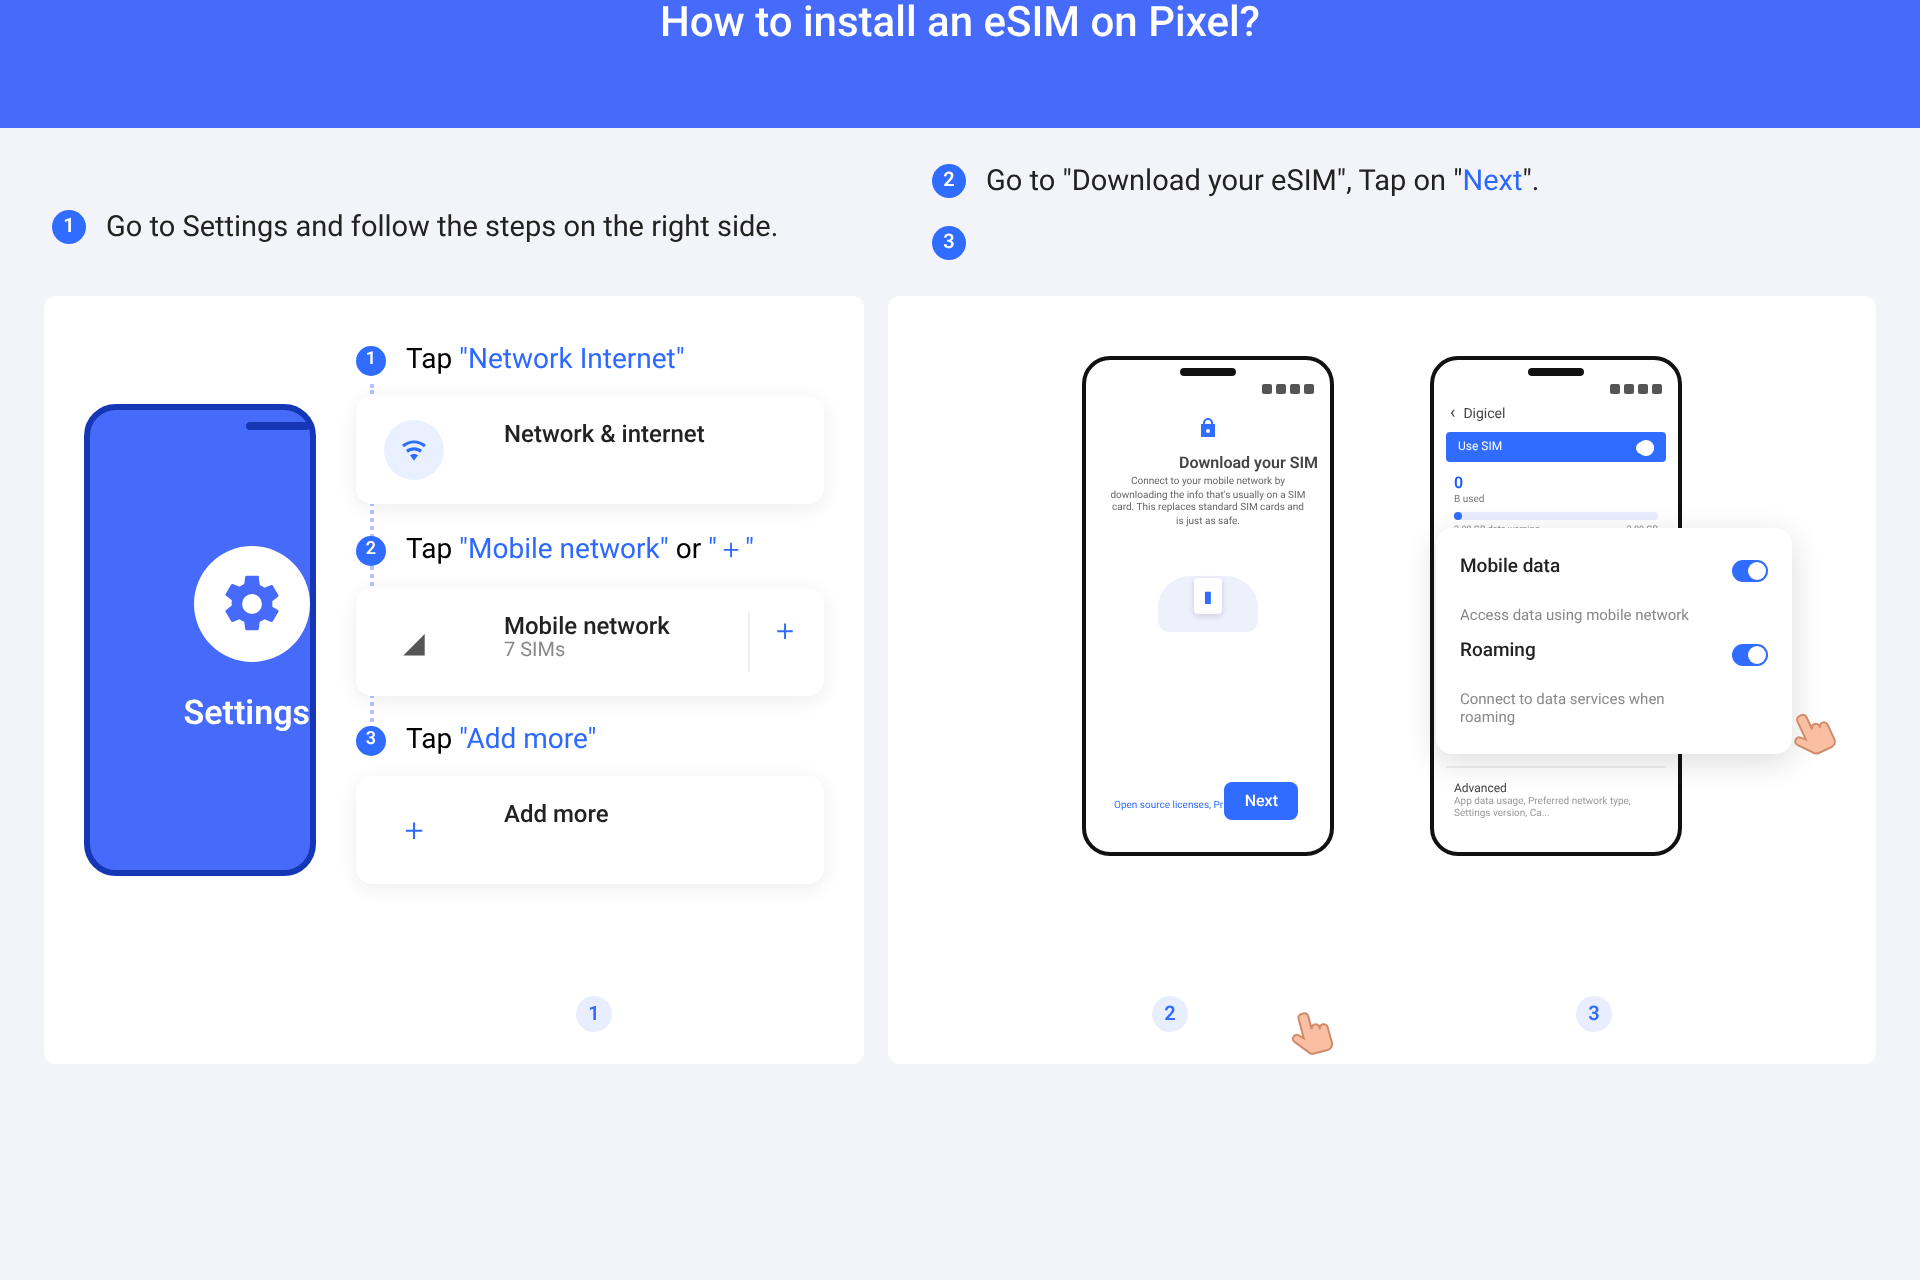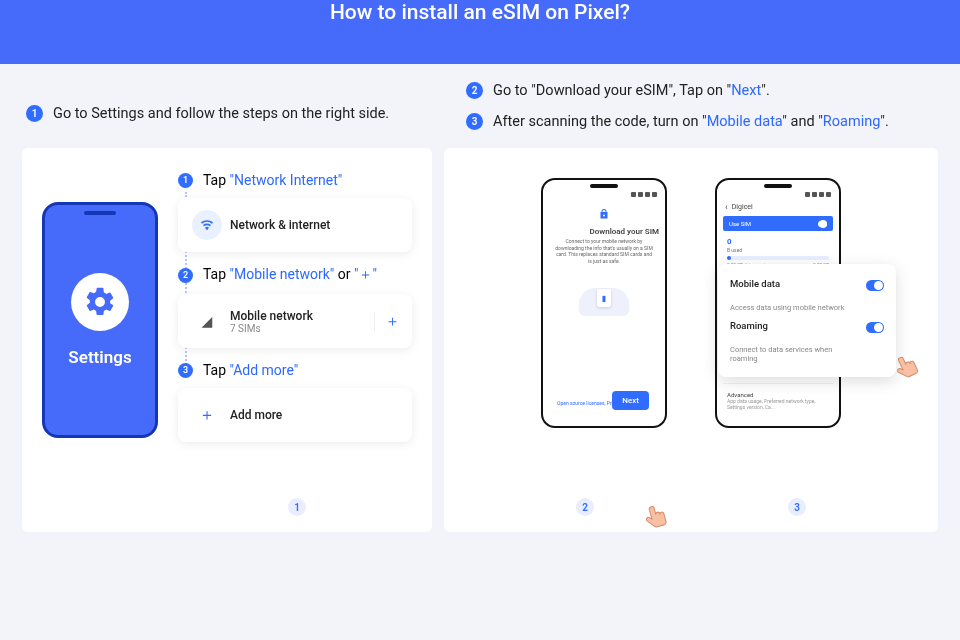--- a/index.html
+++ b/index.html
@@ -75,21 +75,21 @@
 
   
   .phone-settings {
     width: 116px;
     height: 236px;
     border: 3px solid #1537b6;
     border-radius: 16px;
     background: #466bfa;
     display: flex;
     flex-direction: column;
-    align-items: center;
+    align-items: flex-end;
     justify-content: center;
     gap: 16px;
     margin-top: 30px;
     flex-shrink: 0;
     position: relative;
   }
   .phone-settings::before {
     content: '';
     position: absolute;
     top: 6px;
@@ -108,22 +108,21 @@
   .steps-col { flex: 1; display: flex; flex-direction: column; position: relative; }
   .step { margin-bottom: 14px; }
   .step-head { display: flex; align-items: center; gap: 10px; font-size: 14px; margin-bottom: 10px; }
   .step-head .num-badge { width: 15px; height: 15px; font-size: 9px; }
   .step-card {
     background: #fff;
     border-radius: 8px;
     box-shadow: 0 2px 10px rgba(0,0,0,0.08);
     padding: 12px 14px;
     display: flex;
-    align-items: center;
-    gap: 8px;
+    gap: 30px;
     margin-left: 0;
   }
   .sc-icon {
     width: 30px; height: 30px; border-radius: 50%;
     background: #e9f0ff; display: flex; align-items: center; justify-content: center;
     color: #2f6cff; flex-shrink: 0;
     font-size: 14px;
   }
   .sc-icon.plain { background: transparent; color: #555; }
   .sc-icon.plus { background: transparent; color: #2f6cff; font-size: 16px; font-weight: 400;}
@@ -301,23 +300,20 @@
   </div>
   <div class="col-right-top">
     <div class="instr">
       <span class="num-badge">2</span>
       <span>
         <span>Go to "Download your eSIM", Tap on "</span><span class="hl">Next</span><span>".</span>
       </span>
     </div>
     <div class="instr">
       <span class="num-badge">3</span>
-      <span>
-        <span>After scanning the code, turn on "</span><span class="hl">Mobile data</span><span>" and "</span><span class="hl">Roaming</span><span>".</span>
-      </span>
     </div>
   </div>
 </div>
 
 <div class="panels">
 
   <div class="panel panel-left">
     <div class="phone-settings">
       <div class="gear-circle">
         <svg viewBox="0 0 24 24">

